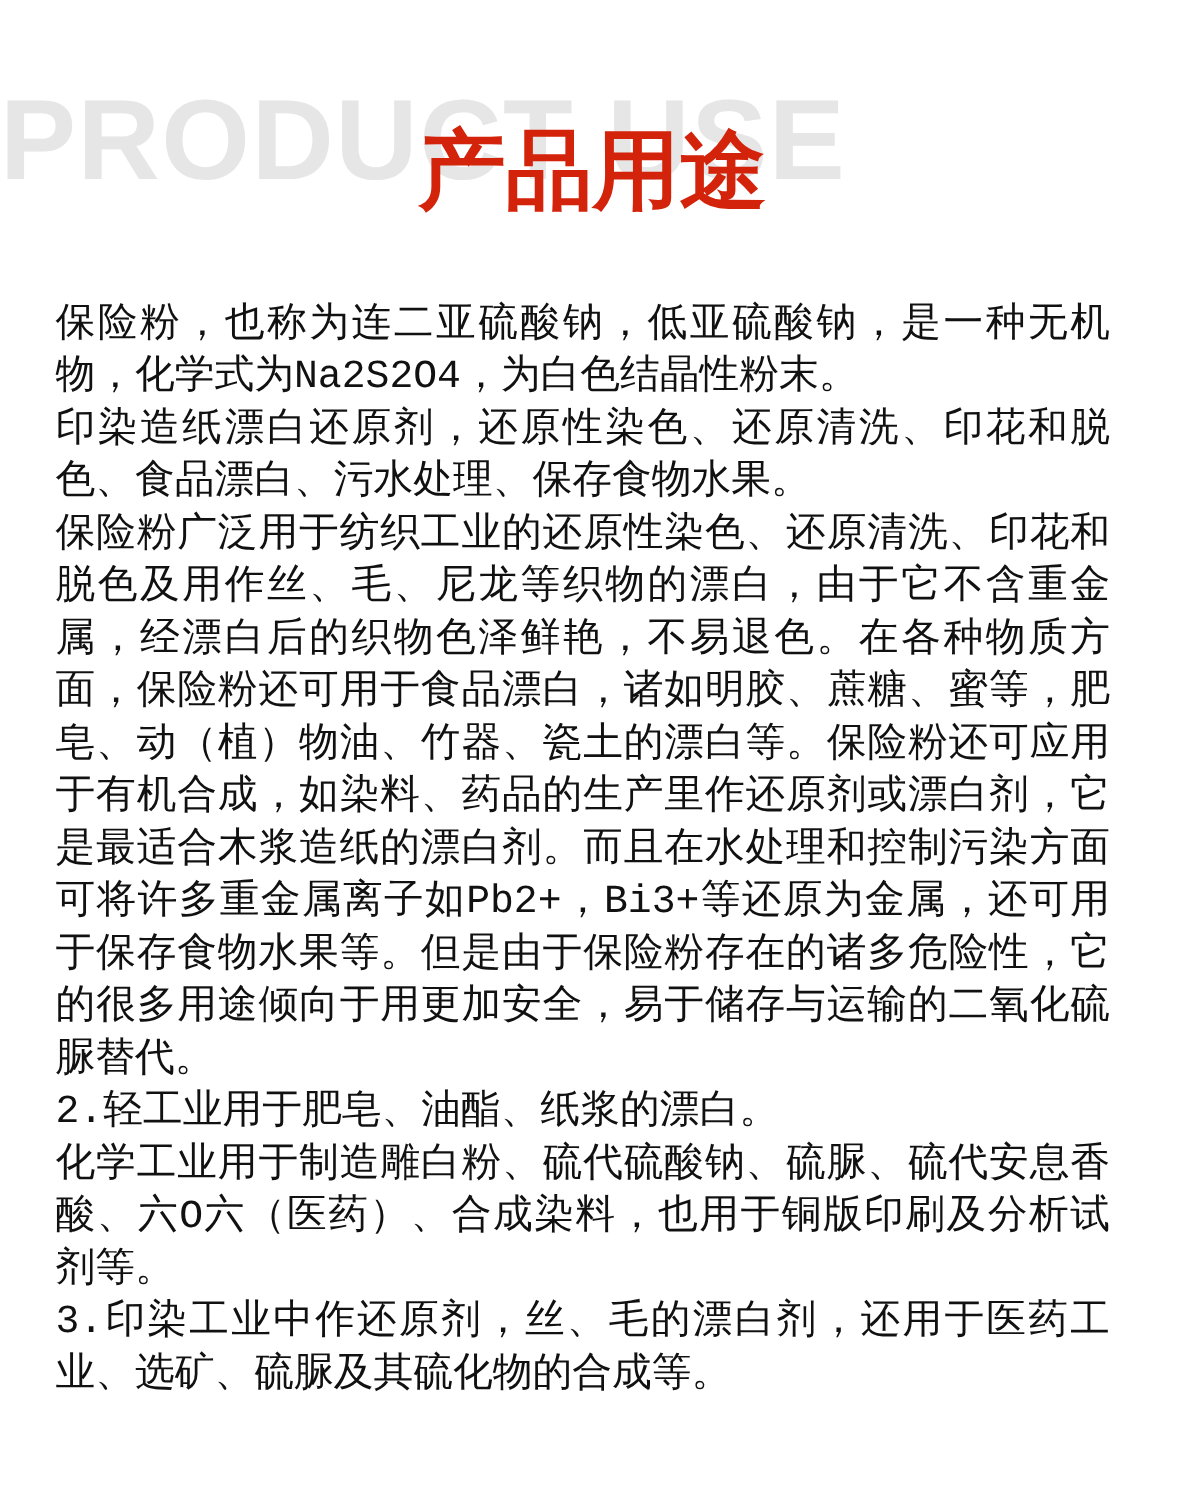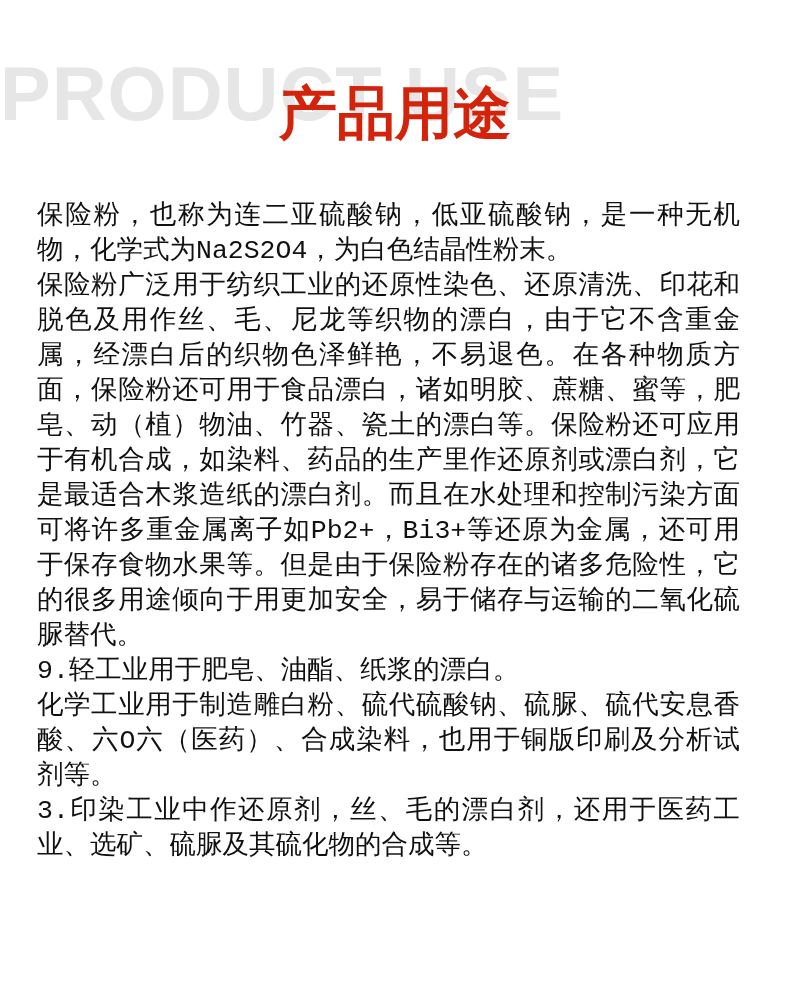--- a/index.html
+++ b/index.html
@@ -81,17 +81,18 @@
 </head>
 <body>
 
 <div id="header-banner">
   <div id="watermark-text">PRODUCT USE</div>
   <div id="title-cn">产品用途</div>
 </div>
 
 <div id="body-copy">
   <p class="para">保险粉，也称为连二亚硫酸钠，低亚硫酸钠，是一种无机物，化学式为Na2S2O4，为白色结晶性粉末。</p>
+  <p class="para">印染造纸漂白还原剂，还原性染色、还原清洗、印花和脱色、食品漂白、污水处理、保存食物水果。</p>
   <p class="para">保险粉广泛用于纺织工业的还原性染色、还原清洗、印花和脱色及用作丝、毛、尼龙等织物的漂白，由于它不含重金属，经漂白后的织物色泽鲜艳，不易退色。在各种物质方面，保险粉还可用于食品漂白，诸如明胶、蔗糖、蜜等，肥皂、动（植）物油、竹器、瓷土的漂白等。保险粉还可应用于有机合成，如染料、药品的生产里作还原剂或漂白剂，它是最适合木浆造纸的漂白剂。而且在水处理和控制污染方面可将许多重金属离子如Pb2+，Bi3+等还原为金属，还可用于保存食物水果等。但是由于保险粉存在的诸多危险性，它的很多用途倾向于用更加安全，易于储存与运输的二氧化硫脲替代。</p>
-  <p class="para last-flush">9.轻工业用于肥皂、油酯、纸浆的漂白。</p>
+  <p class="para last-flush">2.轻工业用于肥皂、油酯、纸浆的漂白。</p>
   <p class="para">化学工业用于制造雕白粉、硫代硫酸钠、硫脲、硫代安息香酸、六O六（医药）、合成染料，也用于铜版印刷及分析试剂等。</p>
   <p class="para">3.印染工业中作还原剂，丝、毛的漂白剂，还用于医药工业、选矿、硫脲及其硫化物的合成等。</p>
 </div>
 
 </body></html>

